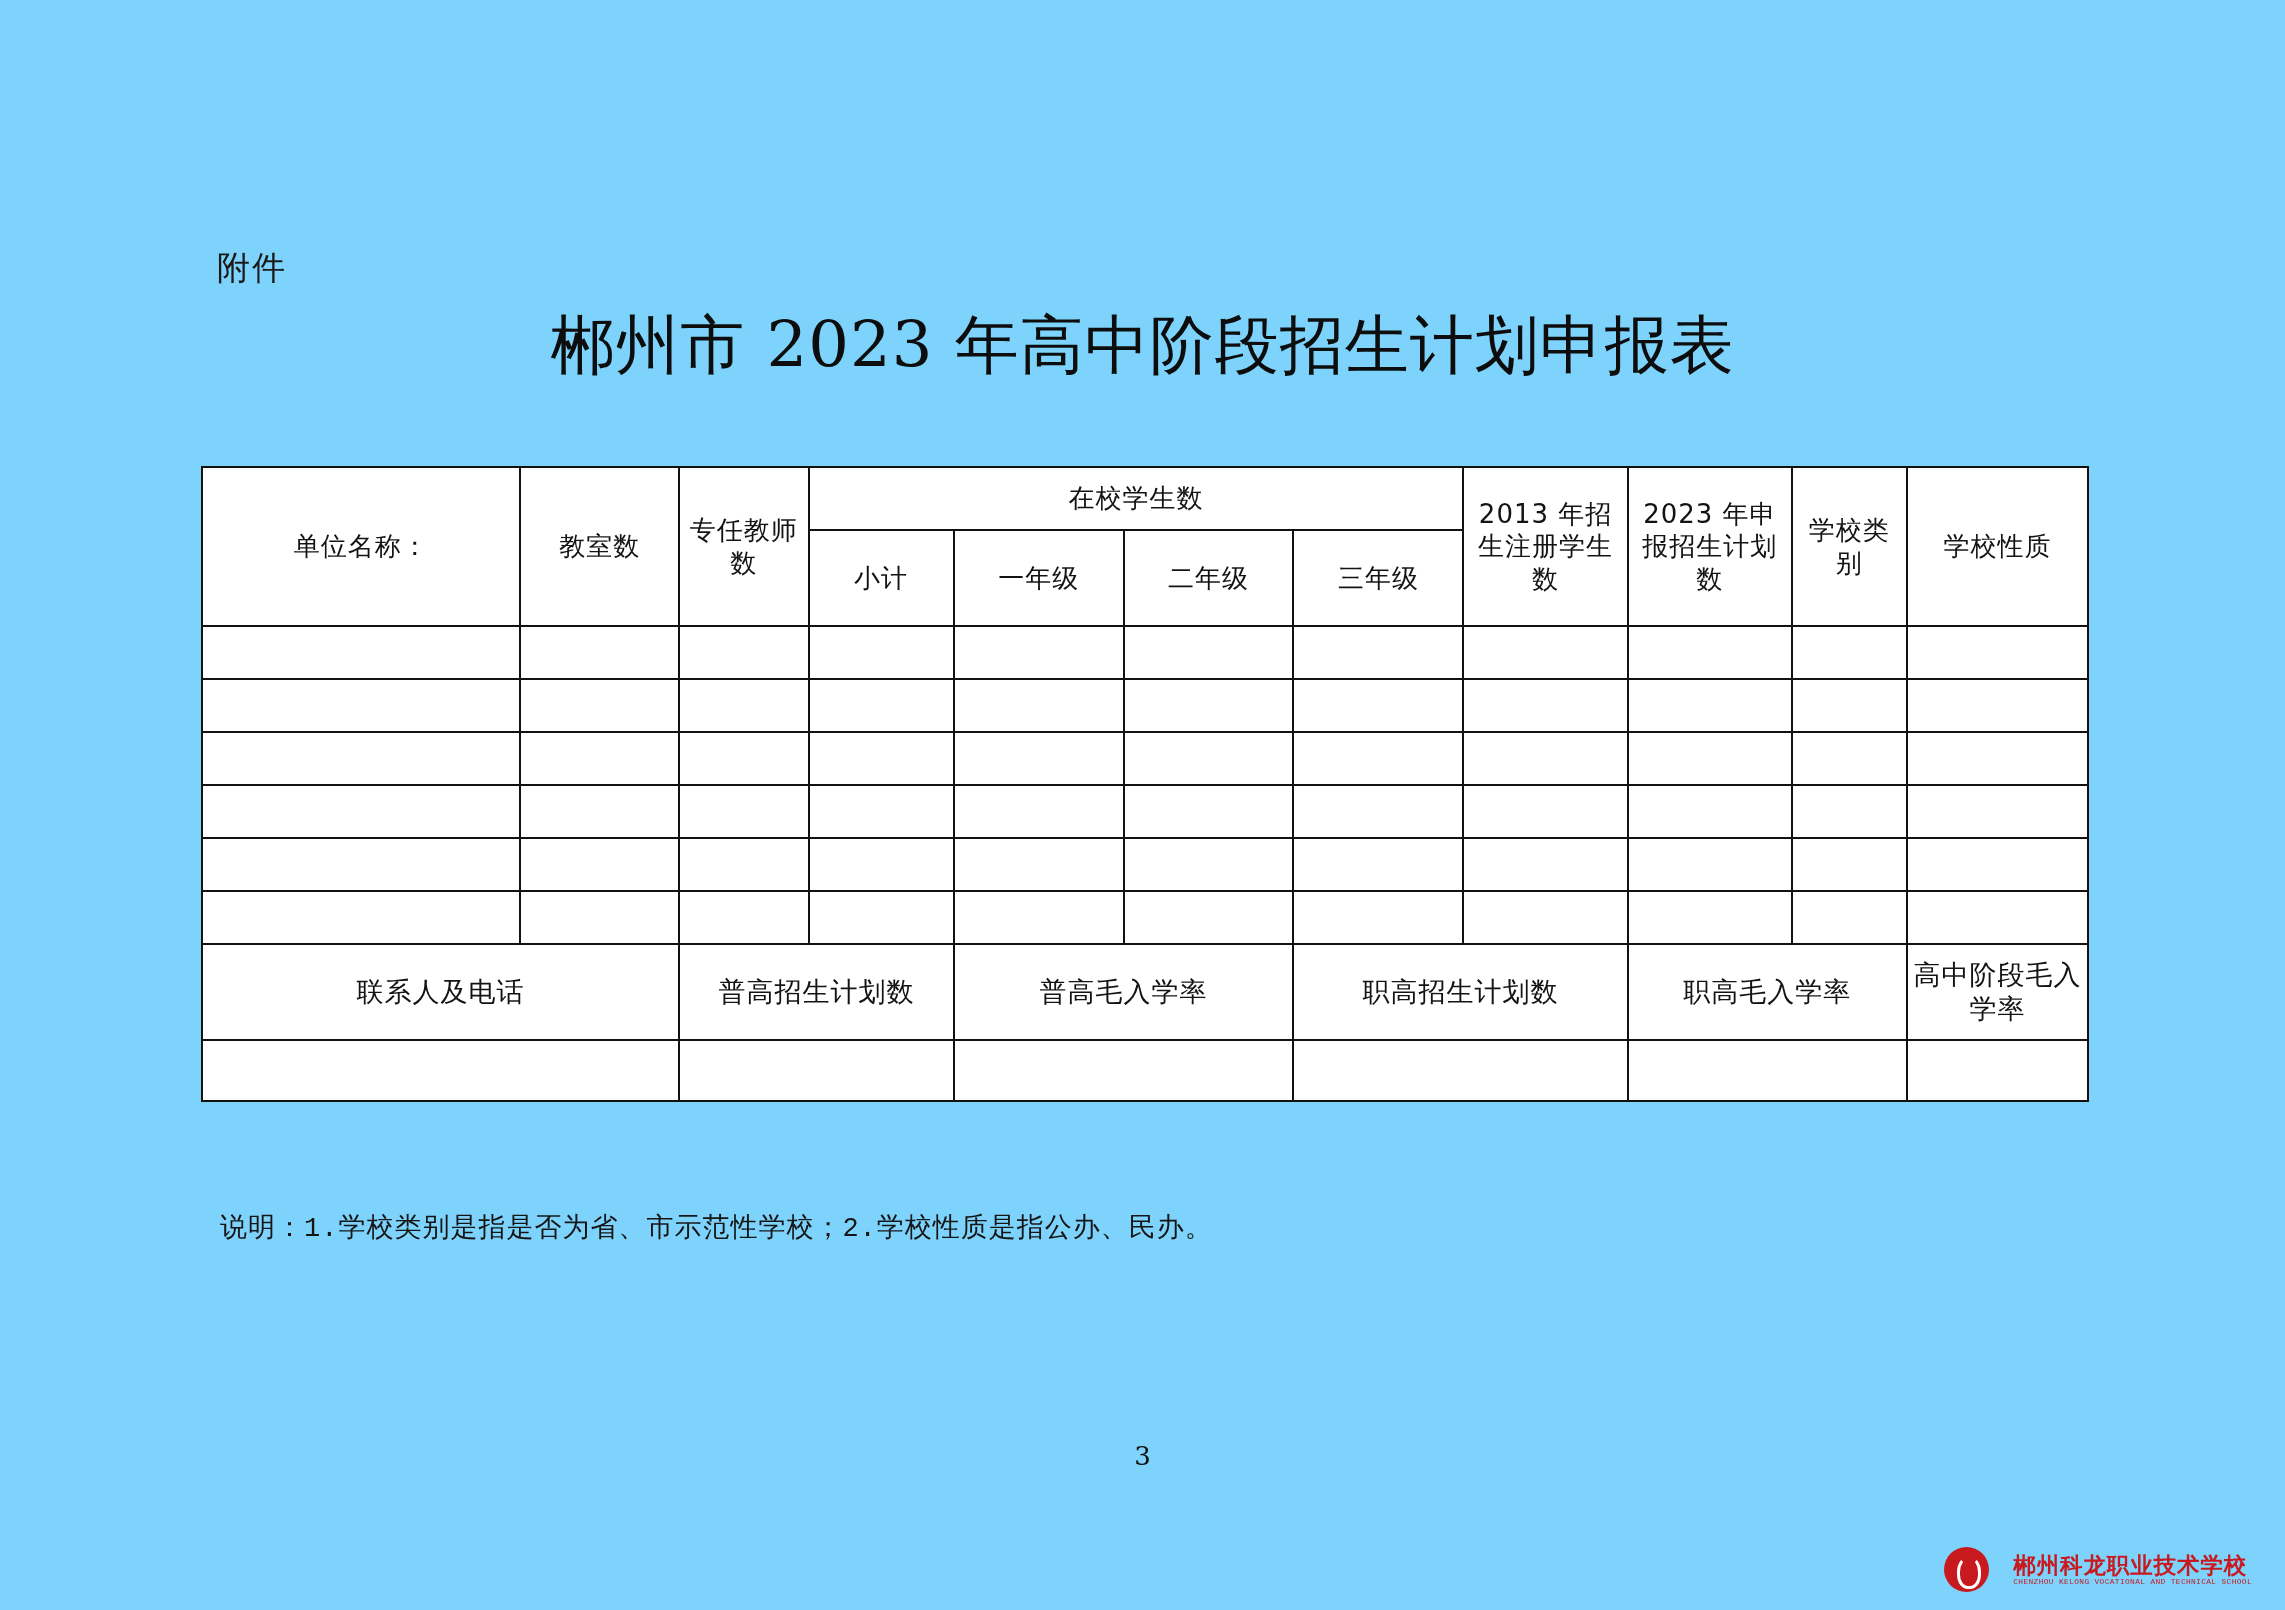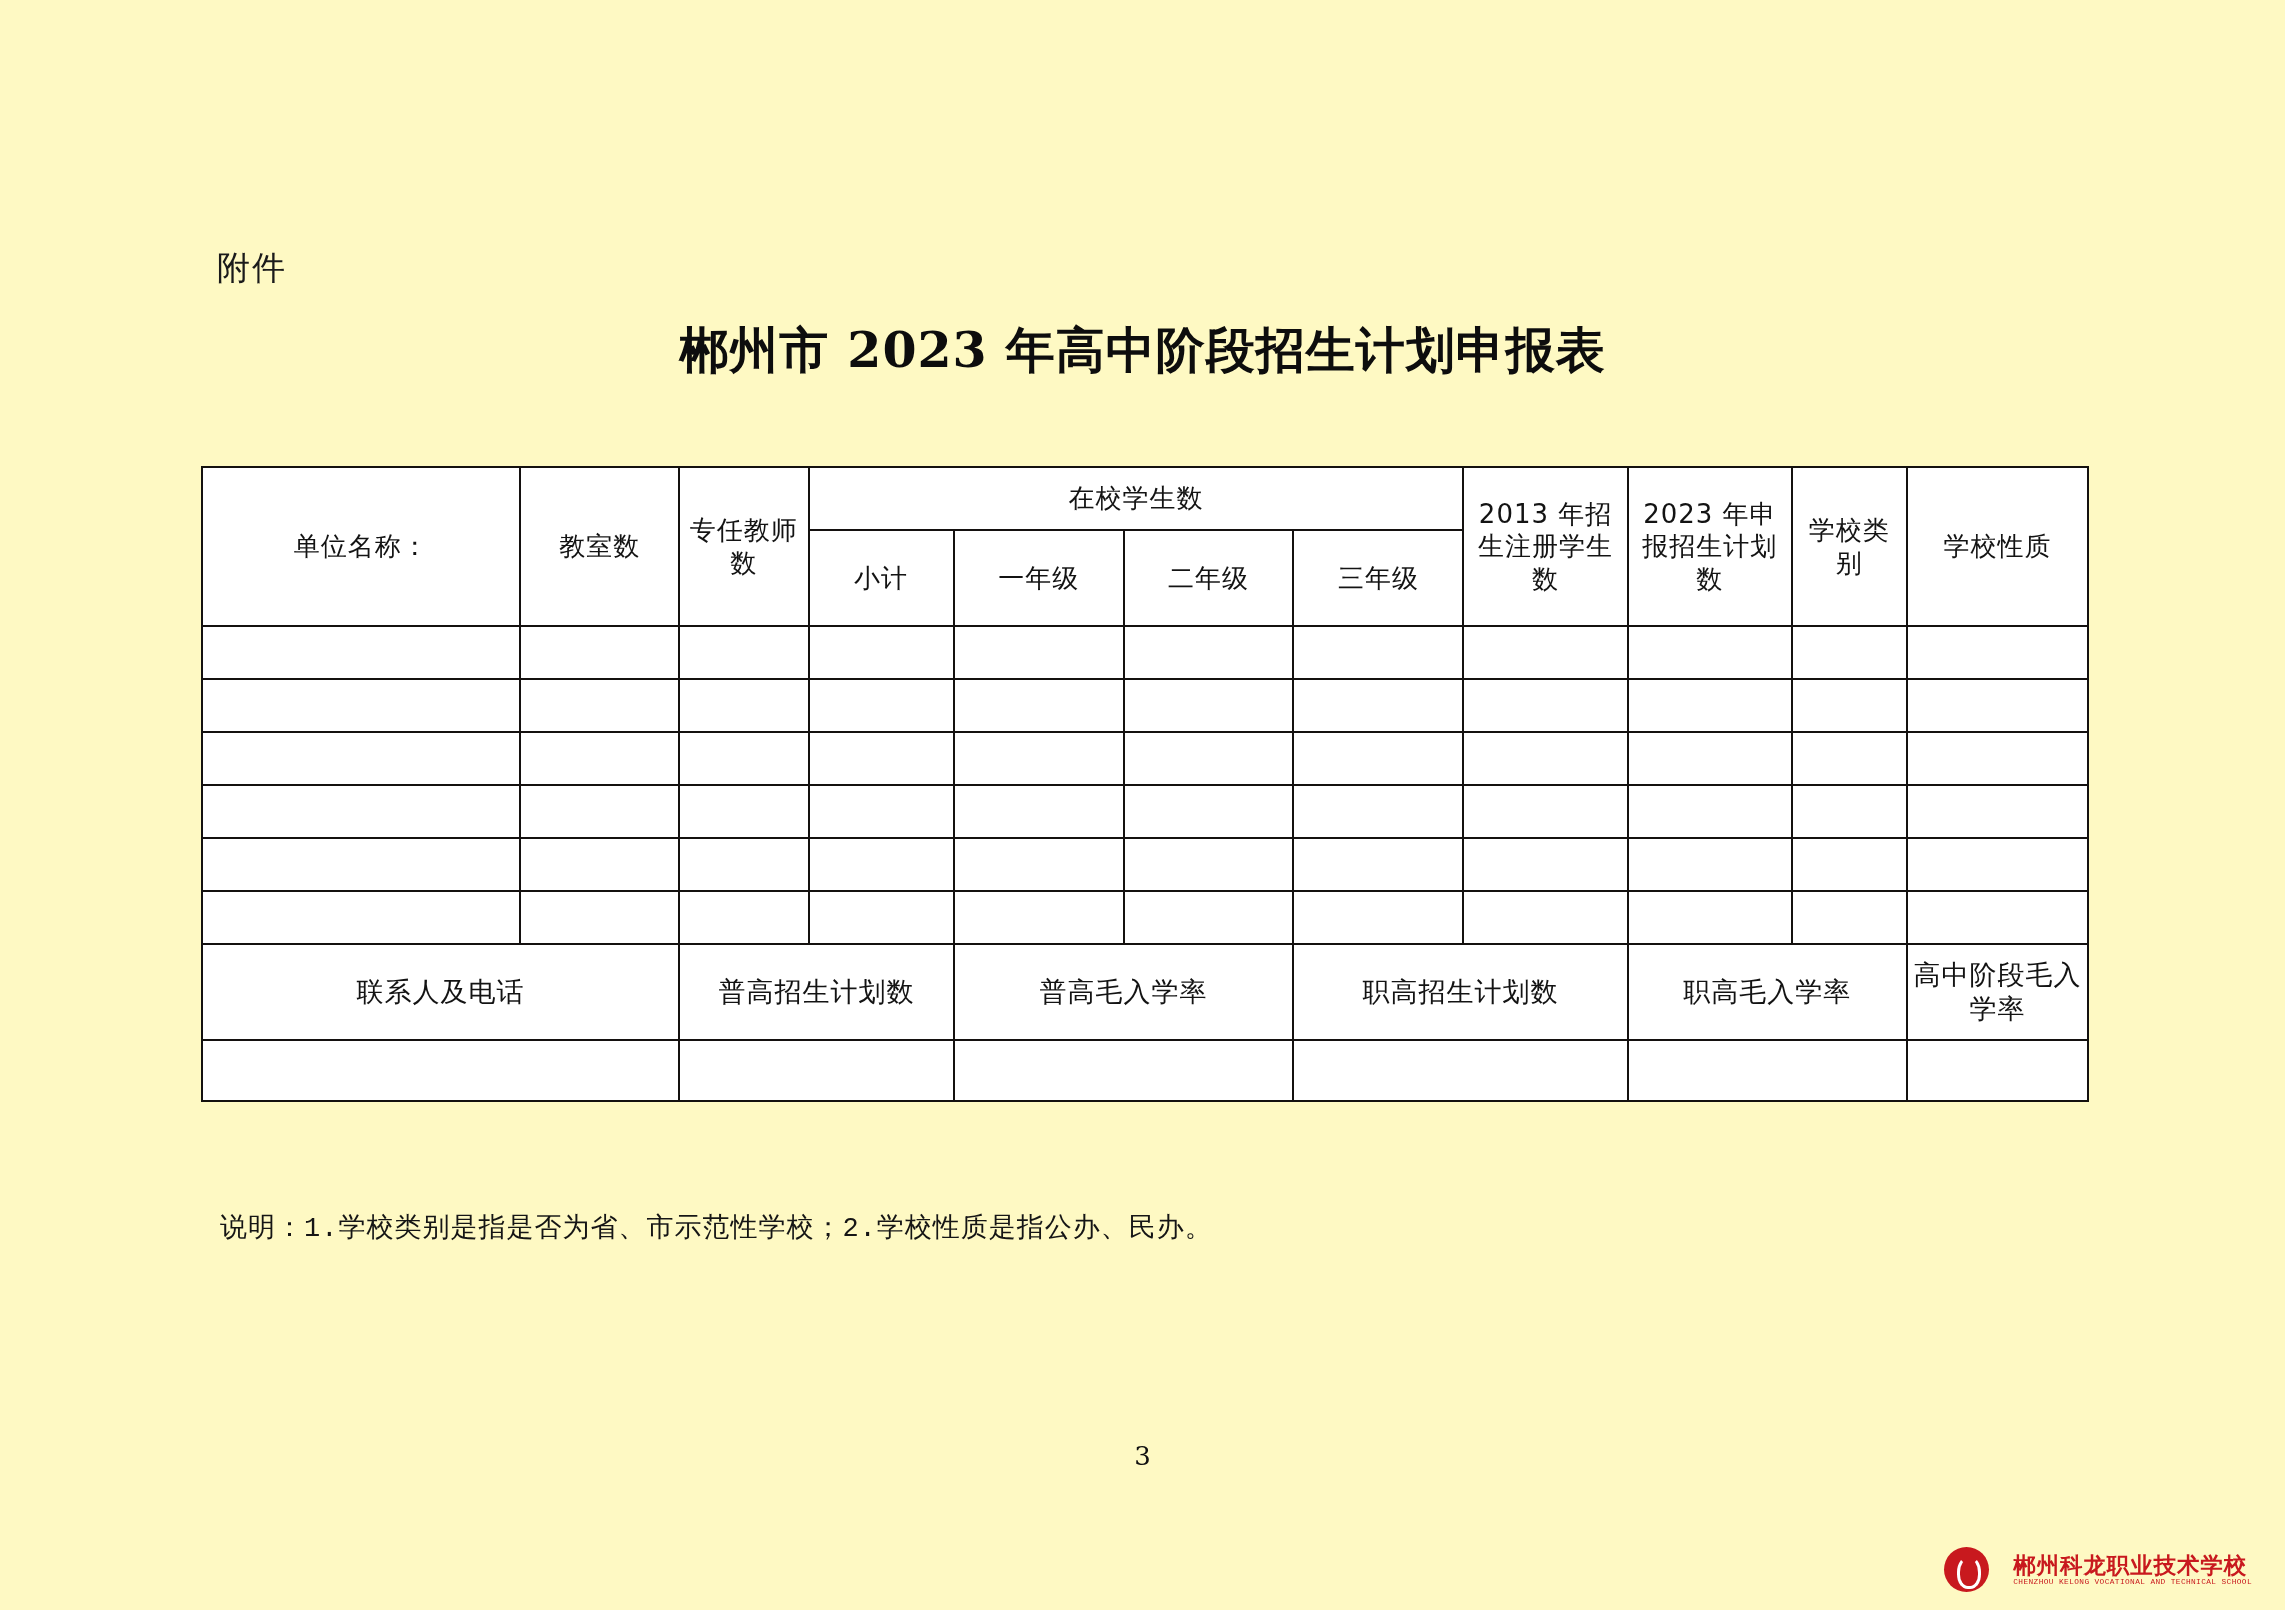--- a/index.html
+++ b/index.html
@@ -12,41 +12,41 @@
     height: 1610px;
     position: relative;
     font-family: "Liberation Serif", "DejaVu Serif", serif;
     color: #141414;
     overflow: hidden;
   }
 
   .page {
     position: absolute;
     inset: 0;
-    background: #fef9c3;
+    background: #7dd3fc;
   }
 
   .attachment-label {
     position: absolute;
     left: 217px;
     top: 246px;
     font-size: 33px;
     letter-spacing: 2px;
     font-family: "DejaVu Sans", sans-serif;
     color: #1a1a1a;
   }
 
   .doc-title {
     position: absolute;
     left: 0;
     right: 0;
-    top: 318px;
+    top: 302px;
     text-align: center;
-    font-size: 49px;
-    font-weight: bold;
+    font-size: 64px;
+    font-weight: normal;
     letter-spacing: 1px;
     font-family: "DejaVu Serif", serif;
     color: #0d0d0d;
   }
 
   .meta-row {
     position: absolute;
     left: 263px;
     right: 176px;
     top: 408px;

